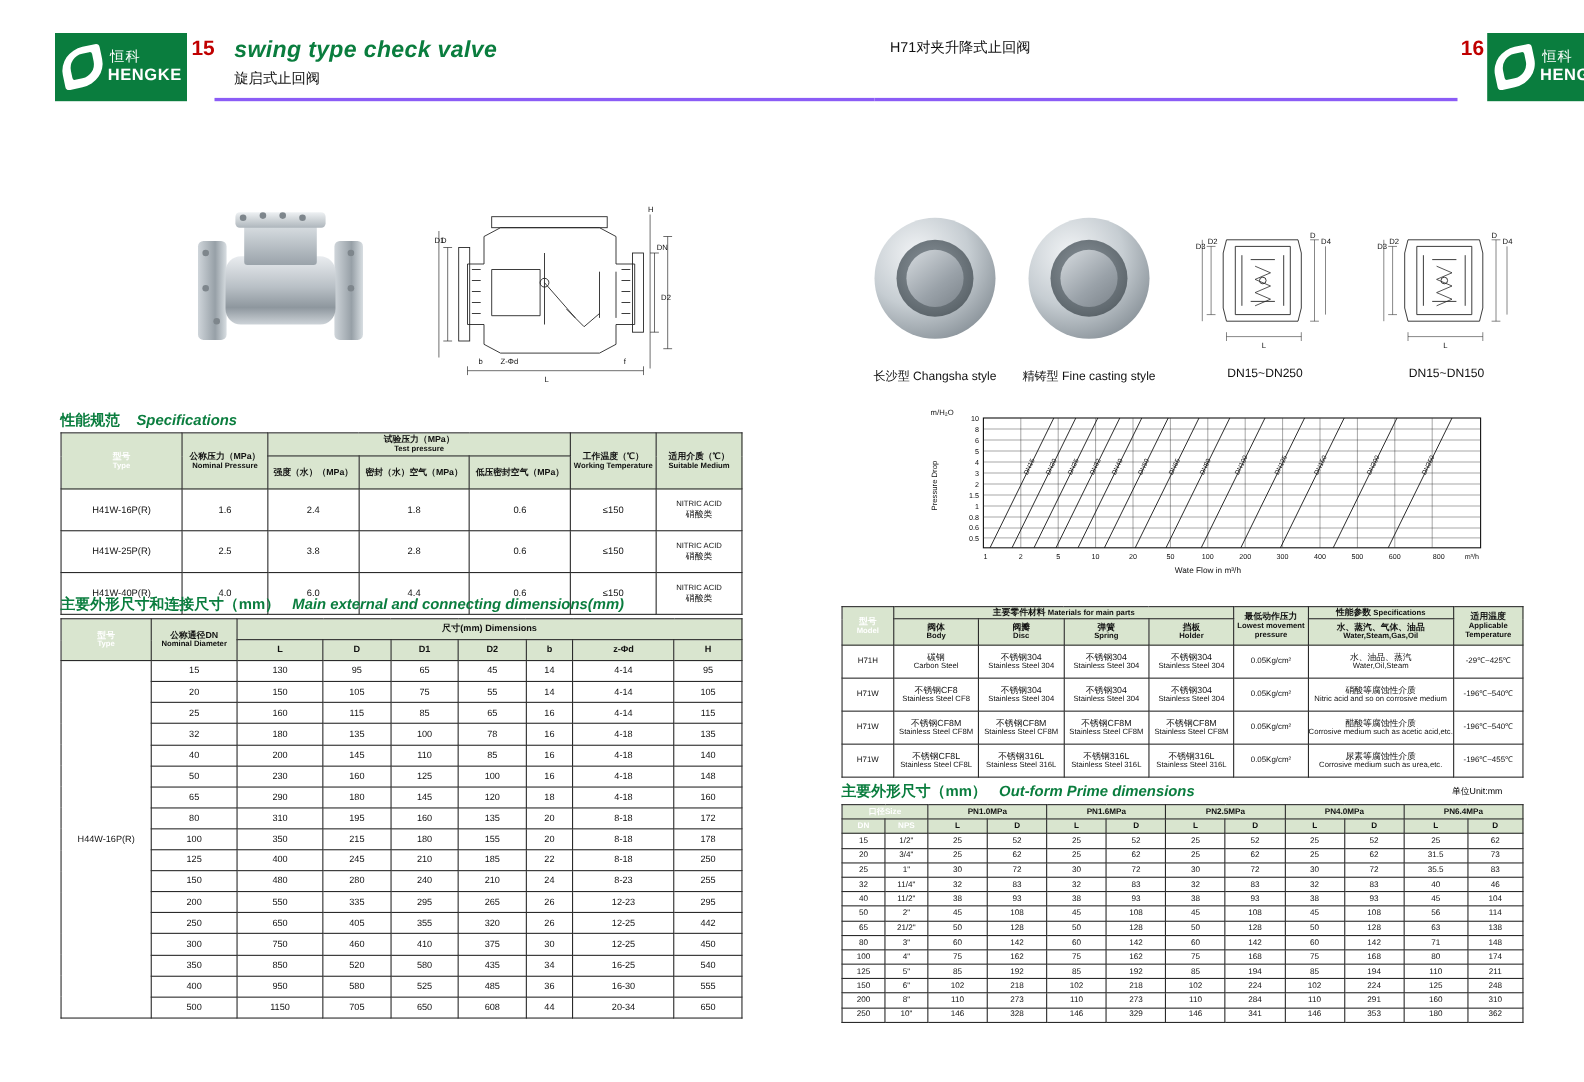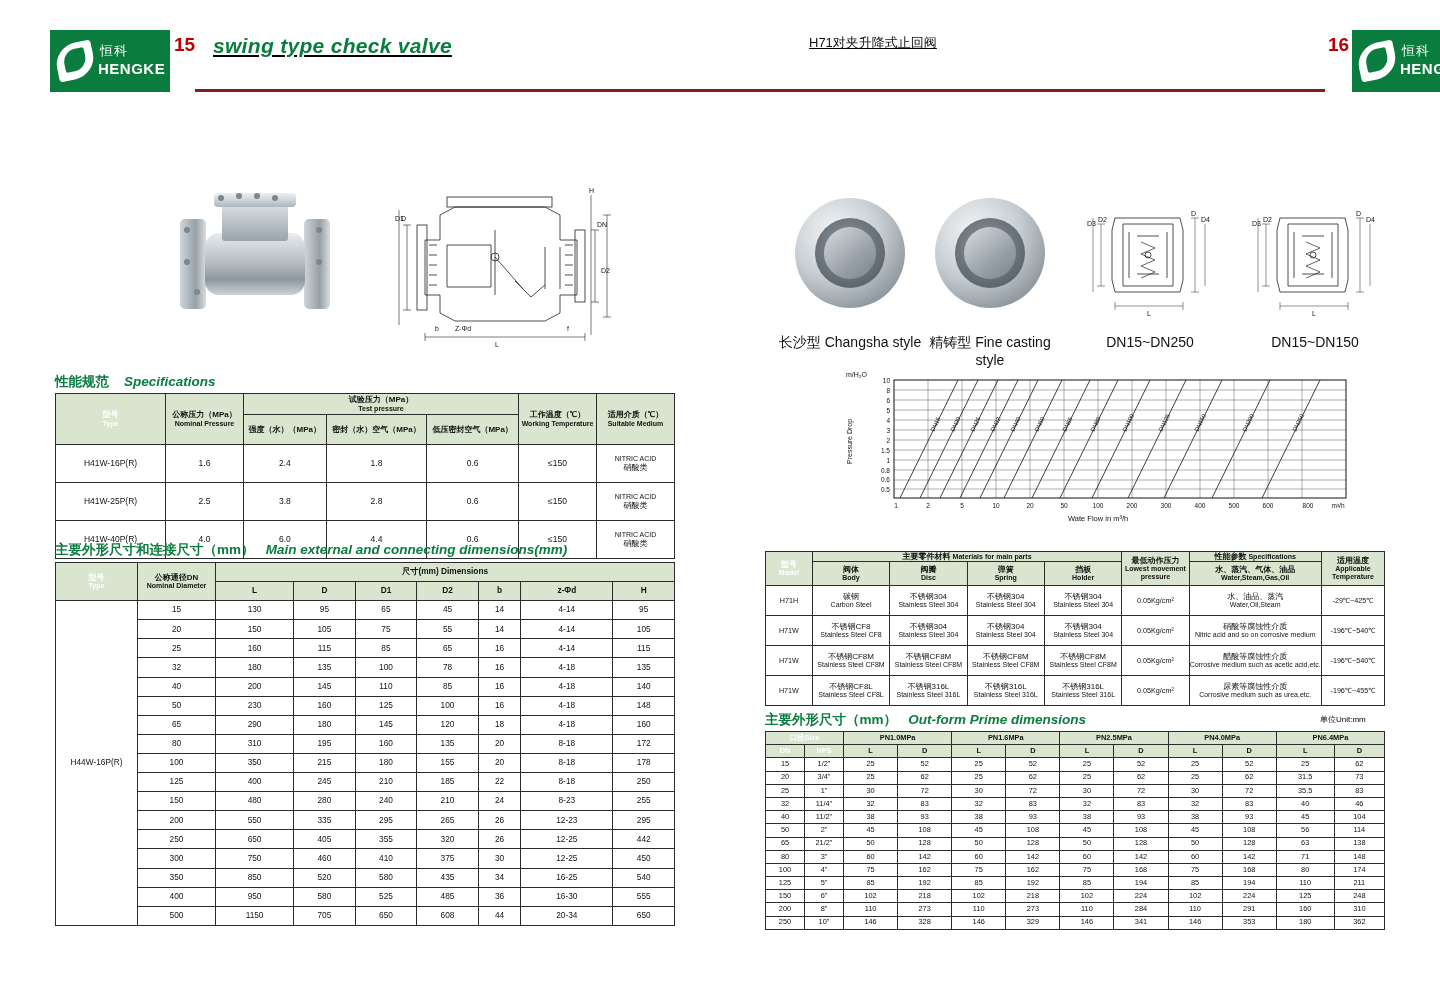--- a/index.html
+++ b/index.html
@@ -27,21 +27,21 @@
   .logo-leaf:after{
     content:""; position:absolute; left:8px; top:6px; width:22px;height:22px;
     background:#0a7d3e; border-radius:60% 10% 60% 10%;
   }
   .logo-cn { position:absolute; left:50px; top:12px; color:#fff; font-size:13px; letter-spacing:1px; }
   .logo-en { position:absolute; left:48px; top:30px; color:#fff; font-size:15px; font-weight:bold; letter-spacing:0.5px; }
   .pagenum { position:absolute; top:34px; font-size:19px; font-weight:bold; color:#c00000; }
   .pagenum.left { left:134px; }
   .pagenum.right { left:1288px; }
 
-  .title-bar { position:absolute; top:30px; height:62px; border-bottom:3px solid #7f1d1d;text-decoration:underline; }
+  .title-bar { position:absolute; top:30px; height:62px; border-bottom:3px solid #8b5cf6; }
   .title-bar.left  { left:155px; width:600px; }
   .title-bar.right { left:755px; width:530px; }
   .title-en { font-size:21px; font-weight:bold; font-style:italic; color:#0a7d3e; letter-spacing:0.3px; }
   .title-cn { font-size:13px; color:#111; margin-top:4px; }
   .title-bar.left .title-en { margin-left:18px; margin-top:4px;}
   .title-bar.left .title-cn { margin-left:18px;}
   .title-bar.right .title-en { margin-left:14px; margin-top:4px;}
   .title-bar.right .title-cn { margin-left:14px;}
 
   
@@ -75,21 +75,21 @@
   #dims-table { position:absolute; left:55px; top:562px; width:620px; }
   #dims-table td, #dims-table th { height:19.1px; font-size:8.3px; }
 
   
   #mat-table { position:absolute; left:765px; top:551px; width:620px; }
   #mat-table td, #mat-table th { font-size:7.2px; }
 
   
   #out-table { position:absolute; left:765px; top:731px; width:620px; }
   #out-table td, #out-table th { font-size:7.4px; height:13.2px; }
-  .caption { position:absolute; font-size:14px; text-align:center; color:#111; }
+  .caption { position:absolute; font-size:11px; text-align:center; color:#111; }
 
   
   .valve-photo {
     position:absolute; left:150px; top:185px; width:210px; height:155px;
   }
   .vp-body {
     position:absolute; left:55px; top:48px; width:100px; height:62px;
     background:linear-gradient(180deg,#e9ecef 0%, #b9c0c6 45%, #8e979e 75%, #cdd3d8 100%);
     border-radius:14px;
   }
@@ -144,20 +144,21 @@
     <div class="logo-inner">
       <div class="logo-leaf"></div>
       <div class="logo-cn">恒科</div>
       <div class="logo-en">HENGKE</div>
     </div>
   </div>
   <div class="pagenum left">15</div>
 
   <div class="title-bar left">
     <div class="title-en">swing type check valve</div>
+    <div class="title-cn">旋启式止回阀</div>
   </div>
 
   <div class="title-bar right">
     <div class="title-cn">H71对夹升降式止回阀</div>
   </div>
 
   <div class="pagenum right">16</div>
   <div class="logo-box right">
     <div class="logo-inner">
       <div class="logo-leaf"></div>

